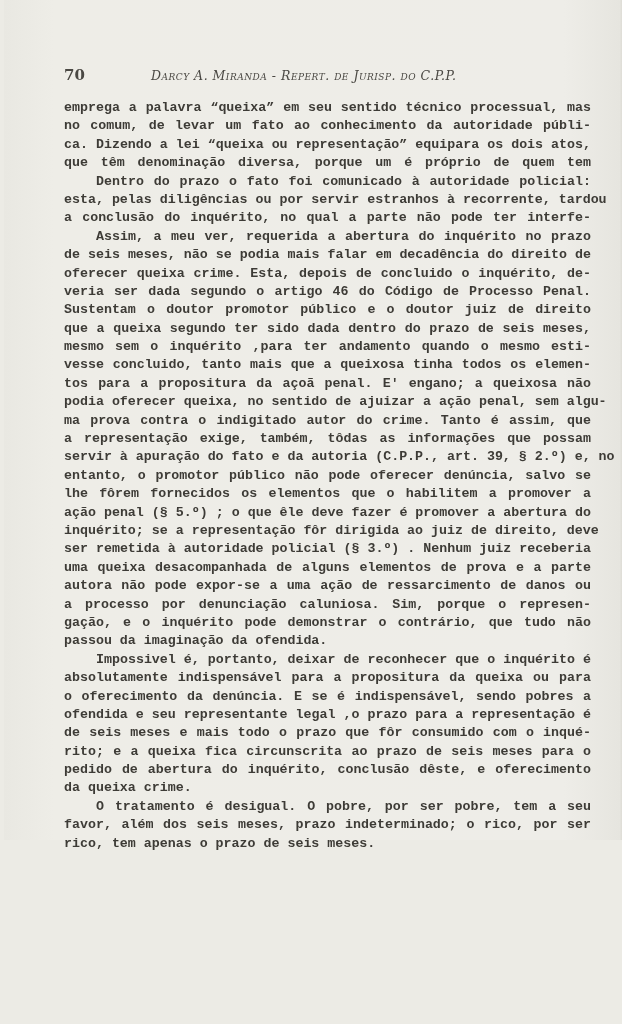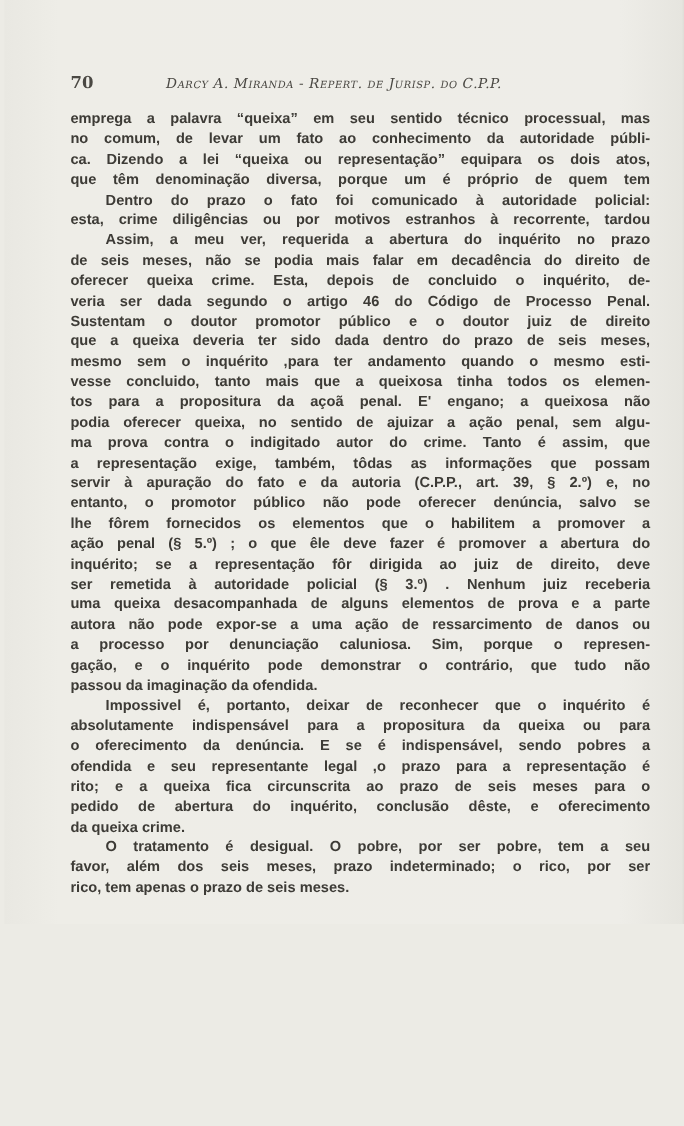--- a/index.html
+++ b/index.html
@@ -45,21 +45,21 @@
       font-variant: small-caps;
       letter-spacing: 0.5px;
       white-space: nowrap;
       font-style: italic;
     }
     .body-text {
       position: absolute;
       top: 99px;
       left: 60px;
       width: 527px;
-      font-family: Liberation Sans, sans-serif;
+      font-family: Liberation Mono, monospace;
       font-size: 13.3px;
       line-height: 18.4px;
       color: #3d3b36;
       font-weight: bold;
     }
     .line {
       display: block;
       white-space: nowrap;
       text-align: justify;
       text-align-last: justify;
@@ -87,30 +87,31 @@
 
     <div>
       <span class="line">emprega a palavra “queixa” em seu sentido técnico processual, mas</span>
       <span class="line">no comum, de levar um fato ao conhecimento da autoridade públi-</span>
       <span class="line">ca. Dizendo a lei “queixa ou representação” equipara os dois atos,</span>
       <span class="line">que têm denominação diversa, porque um é próprio de quem tem</span>
     </div>
 
     <div>
       <span class="line indent">Dentro do prazo o fato foi comunicado à autoridade policial:</span>
-      <span class="line">esta, crime diligências ou por motivos estranhos à recorrente, tardou</span>
+      <span class="line">esta, pelas diligências ou por servir estranhos à recorrente, tardou</span>
+      <span class="line">a conclusão do inquérito, no qual a parte não pode ter interfe-</span>
     </div>
 
     <div>
       <span class="line indent">Assim, a meu ver, requerida a abertura do inquérito no prazo</span>
       <span class="line">de seis meses, não se podia mais falar em decadência do direito de</span>
       <span class="line">oferecer queixa crime. Esta, depois de concluido o inquérito, de-</span>
       <span class="line">veria ser dada segundo o artigo 46 do Código de Processo Penal.</span>
       <span class="line">Sustentam o doutor promotor público e o doutor juiz de direito</span>
-      <span class="line">que a queixa deveria ter sido dada dentro do prazo de seis meses,</span>
+      <span class="line">que a queixa segundo ter sido dada dentro do prazo de seis meses,</span>
       <span class="line">mesmo sem o inquérito ,para ter andamento quando o mesmo esti-</span>
       <span class="line">vesse concluido, tanto mais que a queixosa tinha todos os elemen-</span>
       <span class="line">tos para a propositura da açoã penal. E' engano; a queixosa não</span>
       <span class="line">podia oferecer queixa, no sentido de ajuizar a ação penal, sem algu-</span>
       <span class="line">ma prova contra o indigitado autor do crime. Tanto é assim, que</span>
       <span class="line">a representação exige, também, tôdas as informações que possam</span>
       <span class="line">servir à apuração do fato e da autoria (C.P.P., art. 39, § 2.º) e, no</span>
       <span class="line">entanto, o promotor público não pode oferecer denúncia, salvo se</span>
       <span class="line">lhe fôrem fornecidos os elementos que o habilitem a promover a</span>
       <span class="line">ação penal (§ 5.º) ; o que êle deve fazer é promover a abertura do</span>
@@ -121,20 +122,21 @@
       <span class="line">a processo por denunciação caluniosa. Sim, porque o represen-</span>
       <span class="line">gação, e o inquérito pode demonstrar o contrário, que tudo não</span>
       <span class="line last">passou da imaginação da ofendida.</span>
     </div>
 
     <div>
       <span class="line indent">Impossivel é, portanto, deixar de reconhecer que o inquérito é</span>
       <span class="line">absolutamente indispensável para a propositura da queixa ou para</span>
       <span class="line">o oferecimento da denúncia. E se é indispensável, sendo pobres a</span>
       <span class="line">ofendida e seu representante legal ,o prazo para a representação é</span>
+      <span class="line">de seis meses e mais todo o prazo que fôr consumido com o inqué-</span>
       <span class="line">rito; e a queixa fica circunscrita ao prazo de seis meses para o</span>
       <span class="line">pedido de abertura do inquérito, conclusão dêste, e oferecimento</span>
       <span class="line last">da queixa crime.</span>
     </div>
 
     <div>
       <span class="line indent">O tratamento é desigual. O pobre, por ser pobre, tem a seu</span>
       <span class="line">favor, além dos seis meses, prazo indeterminado; o rico, por ser</span>
       <span class="line last">rico, tem apenas o prazo de seis meses.</span>
     </div>

